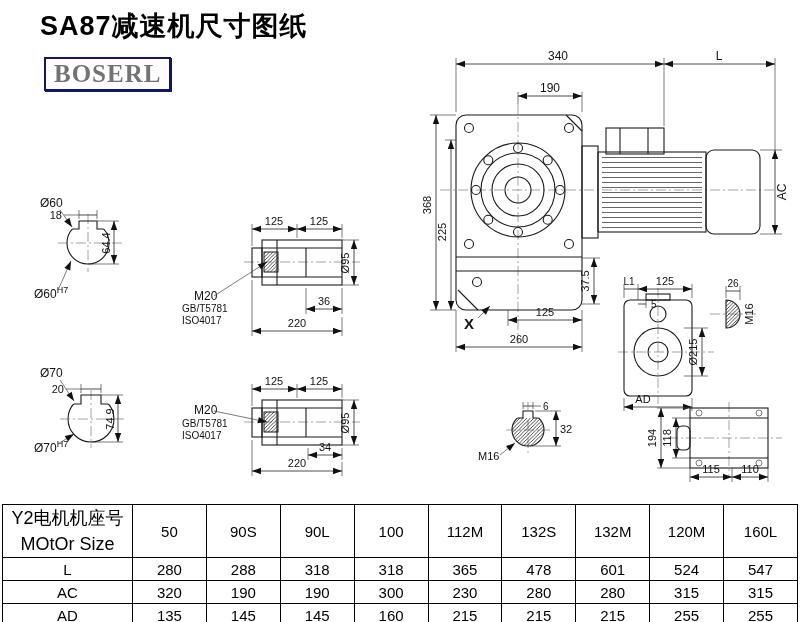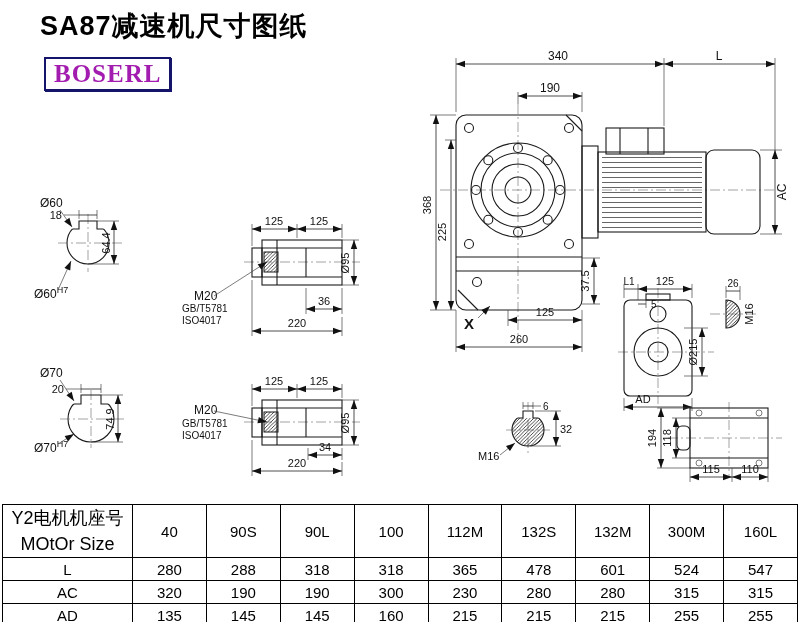--- a/index.html
+++ b/index.html
@@ -2,21 +2,21 @@
 <html><head>
 <meta charset="utf-8">
 <style>
   *{margin:0;padding:0;box-sizing:border-box}
   html,body{background:#fff}
   .page{position:relative;width:800px;height:622px;background:#fff;overflow:hidden;
         font-family:"Liberation Sans",sans-serif;color:#000}
   .title{position:absolute;left:40px;top:8px;font-size:27px;font-weight:bold;letter-spacing:1px}
   .logo{position:absolute;left:44px;top:57px;min-width:112px;height:34px;border:2px solid #14146b;
         background:#fff;display:flex;align-items:center;justify-content:center;box-shadow:1px 1px 0 #14146b;padding:0 8px}
-  .logo span{font-family:"Liberation Serif",serif;font-size:25px;font-weight:bold;color:#a21caf;letter-spacing:1px}
+  .logo span{font-family:"Liberation Serif",serif;font-size:25px;font-weight:bold;color:#737373;letter-spacing:1px}
   svg.draw{position:absolute;left:0;top:0}
   svg.draw text{font-family:"Liberation Sans",sans-serif;fill:#111}
   .t9{font-size:9px}.t10{font-size:10px}.t11{font-size:11px}.t12{font-size:12px}
   .tb{font-weight:bold;font-size:15px}
   .ln{stroke:#1a1a1a;stroke-width:1.1;fill:none}
   .thin{stroke:#444;stroke-width:.7;fill:none}
   .cl{stroke:#666;stroke-width:.6;fill:none;stroke-dasharray:10 3 2 3}
   .dim{stroke:#222;stroke-width:.8;fill:none}
   .size-table{position:absolute;left:2px;top:504px;width:796px;border-collapse:collapse;table-layout:fixed;background:#fff}
   .size-table th,.size-table td{border:1px solid #000;text-align:center;vertical-align:middle;
@@ -338,28 +338,28 @@
         <col>
         <col>
         <col>
       </colgroup>
     <tbody>
         <tr class="hdr">
       <th class="fc">
         <div>Y2电机机座号</div>
         <div class="u">MOtOr Size</div>
       </th>
-      <th>40</th>
+      <th>50</th>
       <th>90S</th>
       <th>90L</th>
       <th>100</th>
       <th>112M</th>
       <th>132S</th>
       <th>132M</th>
-      <th>300M</th>
+      <th>120M</th>
       <th>160L</th>
     </tr>
     <tr>
       <td class="fc">L</td>
       <td>280</td>
       <td>288</td>
       <td>318</td>
       <td>318</td>
       <td>365</td>
       <td>478</td>

